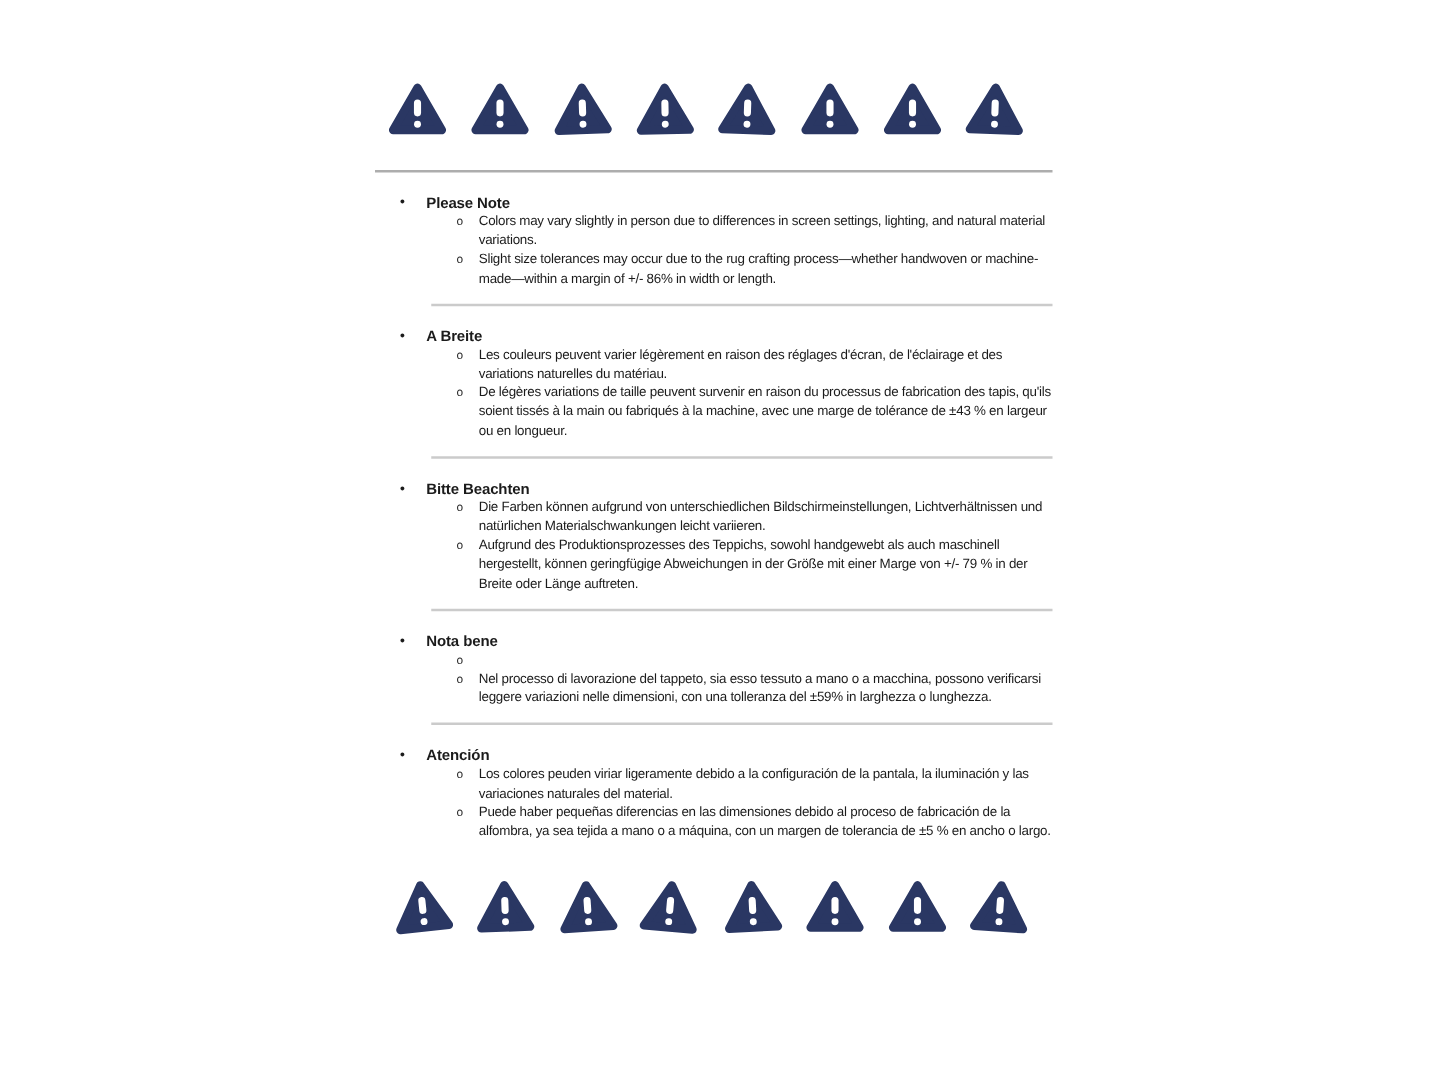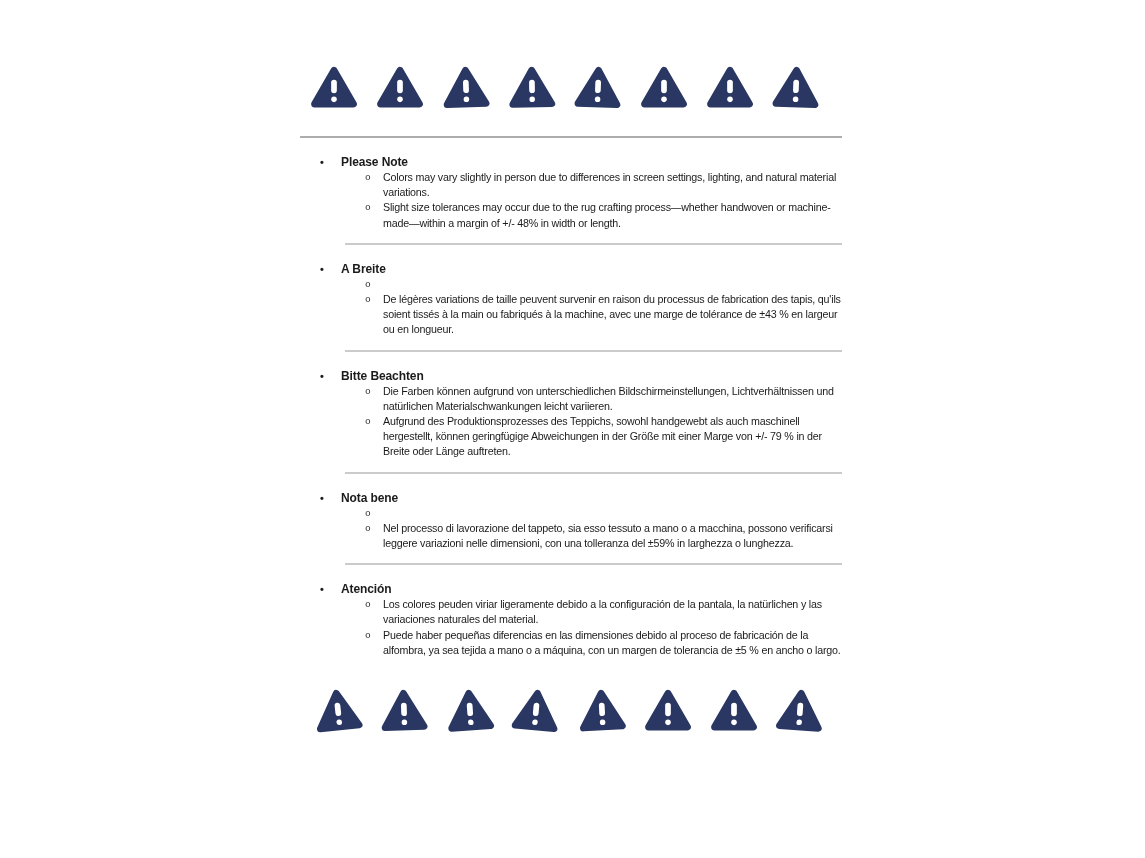--- a/index.html
+++ b/index.html
@@ -83,33 +83,34 @@
     <div class="sec-heading">
       <span class="b1">•</span>
       <span>Please Note</span>
     </div>
     <div class="item">
       <span class="b2">o</span>
       <span class="item-text">Colors may vary slightly in person due to differences in screen settings, lighting, and natural material variations.</span>
     </div>
     <div class="item">
       <span class="b2">o</span>
-      <span class="item-text">Slight size tolerances may occur due to the rug crafting process—whether handwoven or machine-made—within a margin of +/- 48% in width or length.</span>
+      <span class="item-text">Slight size tolerances may occur due to the rug crafting process—whether handwoven or machine-made—within a margin of +/- 86% in width or length.</span>
     </div>
   </div>
 
   <hr class="hr-sec">
 
   <div>
     <div class="sec-heading">
       <span class="b1">•</span>
       <span>A Breite</span>
     </div>
     <div class="item">
       <span class="b2">o</span>
+      <span class="item-text">Les couleurs peuvent varier légèrement en raison des réglages d'écran, de l'éclairage et des variations naturelles du matériau.</span>
     </div>
     <div class="item">
       <span class="b2">o</span>
       <span class="item-text">De légères variations de taille peuvent survenir en raison du processus de fabrication des tapis, qu'ils soient tissés à la main ou fabriqués à la machine, avec une marge de tolérance de ±43 % en largeur ou en longueur.</span>
     </div>
   </div>
 
   <hr class="hr-sec">
 
   <div>
@@ -145,21 +146,21 @@
 
   <hr class="hr-sec">
 
   <div>
     <div class="sec-heading">
       <span class="b1">•</span>
       <span>Atención</span>
     </div>
     <div class="item">
       <span class="b2">o</span>
-      <span class="item-text">Los colores peuden viriar ligeramente debido a la configuración de la pantala, la natürlichen y las variaciones naturales del material.</span>
+      <span class="item-text">Los colores peuden viriar ligeramente debido a la configuración de la pantala, la iluminación y las variaciones naturales del material.</span>
     </div>
     <div class="item">
       <span class="b2">o</span>
       <span class="item-text">Puede haber pequeñas diferencias en las dimensiones debido al proceso de fabricación de la alfombra, ya sea tejida a mano o a máquina, con un margen de tolerancia de ±5 % en ancho o largo.</span>
     </div>
   </div>
 
   <div class="icons-row bottom">
     <svg class="tri">
         <use href="#warn-tri"></use>

